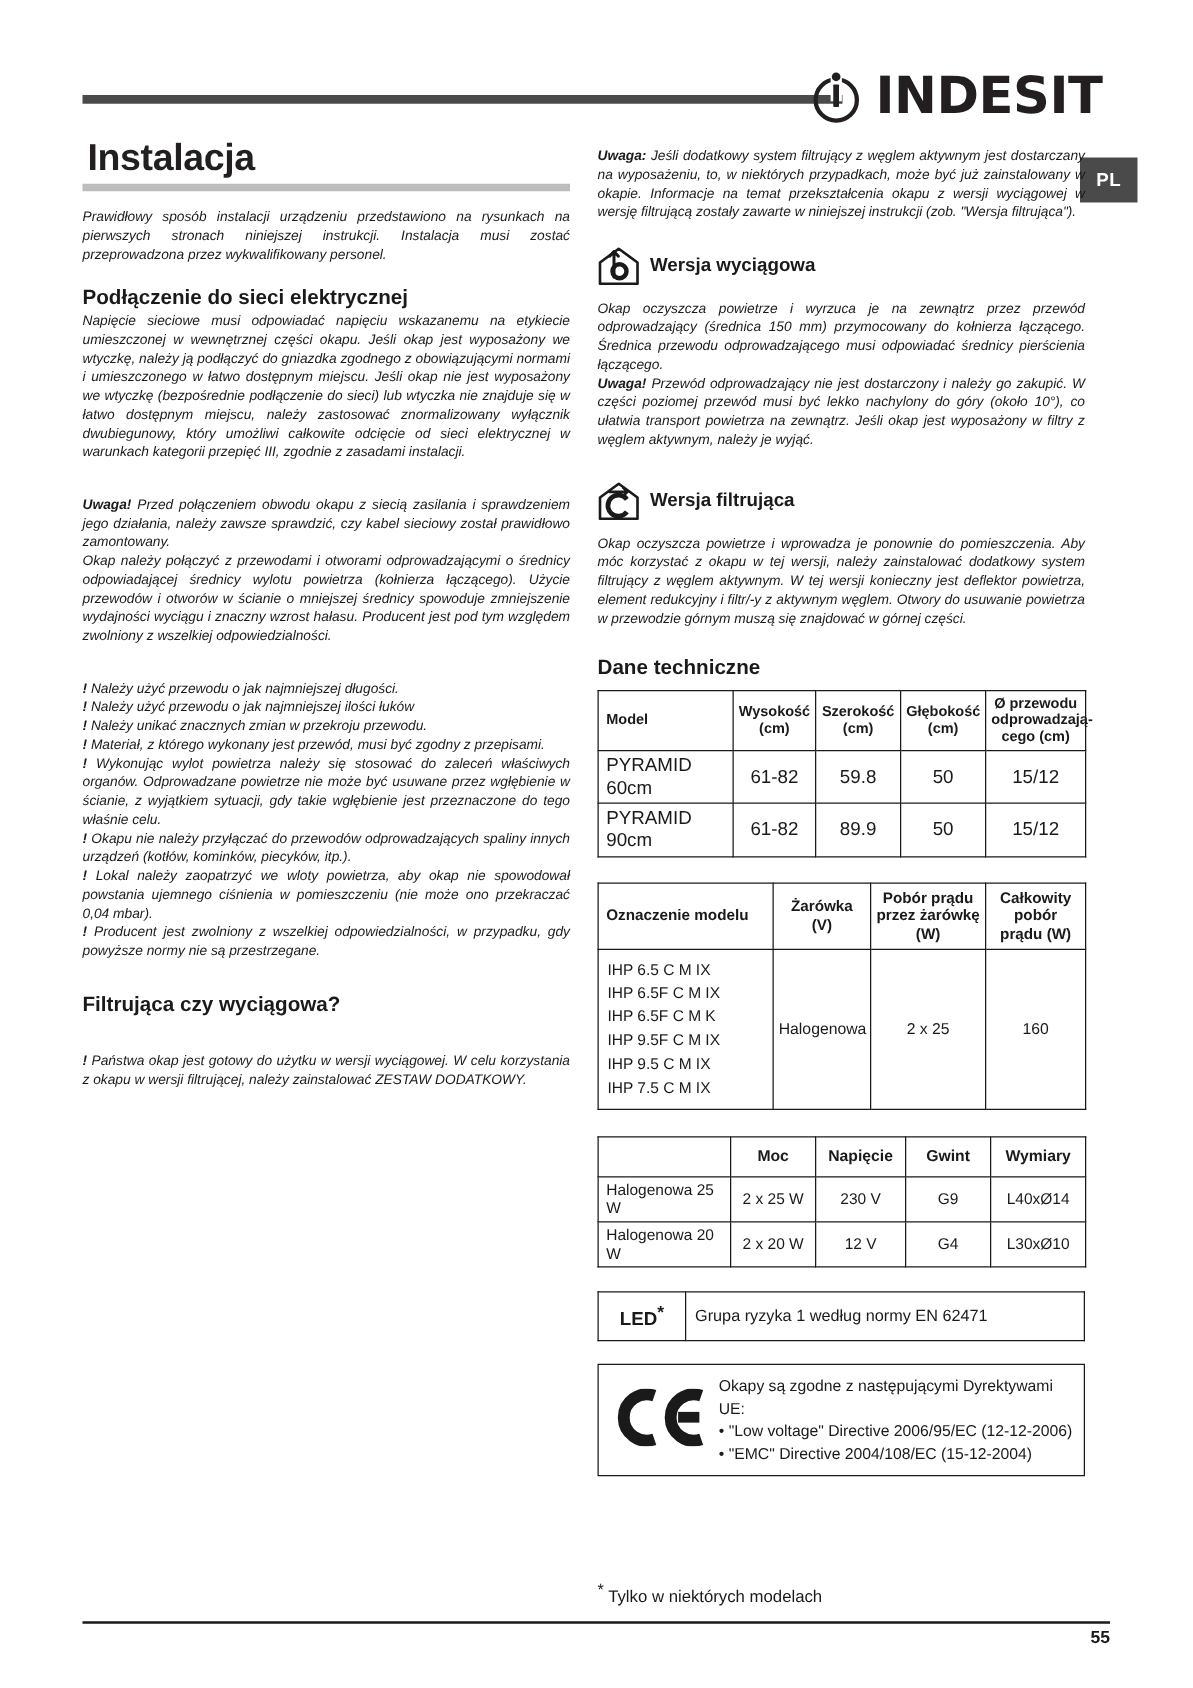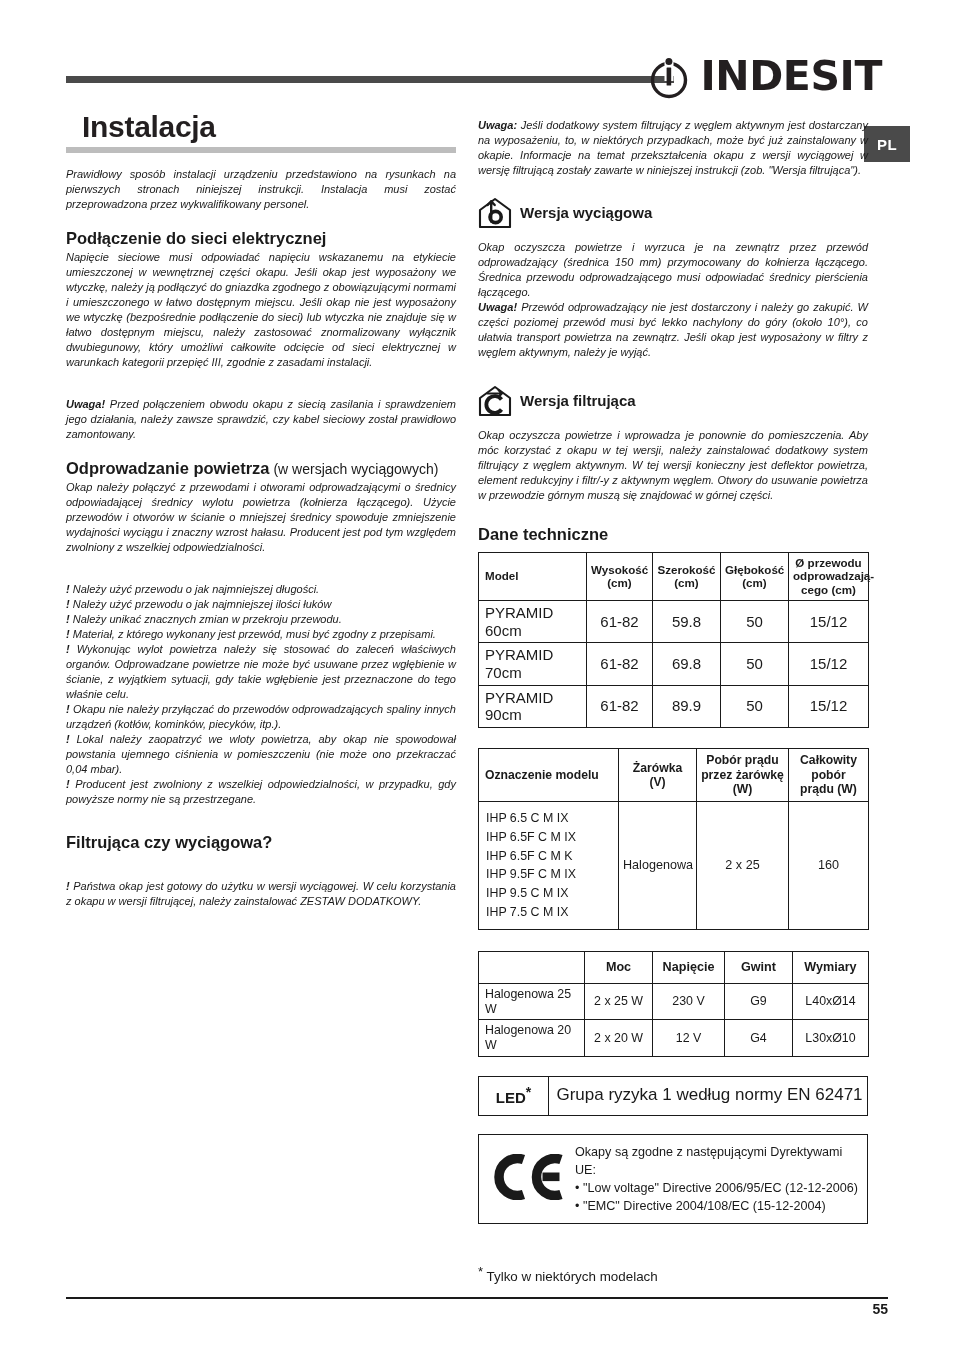--- a/index.html
+++ b/index.html
@@ -71,21 +71,21 @@
   .col-left  { left: 66px; }
   .col-right { left: 478px; }
 
   .col-left  .inner { position: absolute; top: 110px; width: 390px; }
   .col-right .inner { position: absolute; top: 118px; width: 390px; }
 
   
   h1.title {
     font-size: 30px;
     font-weight: 700;
-    margin: 0 0 4px 16px;
+    margin: 0 0 4px 4px;
     letter-spacing: -0.3px;
     color: #231f20;
     line-height: 1.1;
   }
   .title-rule {
     width: 390px;
     height: 6px;
     background: #bdbdbd;
     margin: 0 0 14px 0;
   }
@@ -186,23 +186,23 @@
   
   #tbl-led { margin-top: 19px; }
   #tbl-led col.c1 { width: 70px; }
   #tbl-led td { height: 32px; }
   #tbl-led td.led-label {
     font-weight: 700;
     font-size: 15px;
   }
   #tbl-led td.led-label sup { font-size: 14px; }
   #tbl-led td.led-text {
-    text-align: center;
+    text-align: left;
     padding-left: 7px;
-    font-size: 17px;
+    font-size: 13px;
   }
 
   
   .ce-box {
     margin-top: 18px;
     width: 390px;
     border: 1.3px solid #1a1a1a;
     display: flex;
     align-items: center;
     padding: 8px 0 8px 0;
@@ -267,21 +267,20 @@
       <h1 class="title">Instalacja</h1>
       <div class="title-rule"></div>
 
       <p>Prawidłowy sposób instalacji urządzeniu przedstawiono na rysunkach na pierwszych stronach niniejszej instrukcji. Instalacja musi zostać przeprowadzona przez wykwalifikowany personel.</p>
 
       <h2 class="sec">Podłączenie do sieci elektrycznej</h2>
       <p>Napięcie sieciowe musi odpowiadać napięciu wskazanemu na etykiecie umieszczonej w wewnętrznej części okapu. Jeśli okap jest wyposażony we wtyczkę, należy ją podłączyć do gniazdka zgodnego z obowiązującymi normami i umieszczonego w łatwo dostępnym miejscu. Jeśli okap nie jest wyposażony we wtyczkę (bezpośrednie podłączenie do sieci) lub wtyczka nie znajduje się w łatwo dostępnym miejscu, należy zastosować znormalizowany wyłącznik dwubiegunowy, który umożliwi całkowite odcięcie od sieci elektrycznej w warunkach kategorii przepięć III, zgodnie z zasadami instalacji.</p>
 
       <p class="gap"><b>Uwaga!</b><span> Przed połączeniem obwodu okapu z siecią zasilania i sprawdzeniem jego działania, należy zawsze sprawdzić, czy kabel sieciowy został prawidłowo zamontowany.</span></p>
 
-      <h2 class="sec"><span>Odprowadzanie powietrza</span><span class="light"> (w wersjach wyciągowych)</span></h2>
       <p>Okap należy połączyć z przewodami i otworami odprowadzającymi o średnicy odpowiadającej średnicy wylotu powietrza (kołnierza łączącego). Użycie przewodów i otworów w ścianie o mniejszej średnicy spowoduje zmniejszenie wydajności wyciągu i znaczny wzrost hałasu. Producent jest pod tym względem zwolniony z wszelkiej odpowiedzialności.</p>
 
       <p class="gap bangs"><b>!</b> <span>Należy użyć przewodu o jak najmniejszej długości.</span></p>
       <p class="bangs"><b>!</b> <span>Należy użyć przewodu o jak najmniejszej ilości łuków</span></p>
       <p class="bangs"><b>!</b> <span>Należy unikać znacznych zmian w przekroju przewodu.</span></p>
       <p class="bangs"><b>!</b> <span>Materiał, z którego wykonany jest przewód, musi być zgodny z przepisami.</span></p>
       <p class="bangs"><b>!</b> <span>Wykonując wylot powietrza należy się stosować do zaleceń właściwych organów. Odprowadzane powietrze nie może być usuwane przez wgłębienie w ścianie, z wyjątkiem sytuacji, gdy takie wgłębienie jest przeznaczone do tego właśnie celu.</span></p>
       <p class="bangs"><b>!</b> <span>Okapu nie należy przyłączać do przewodów odprowadzających spaliny innych urządzeń (kotłów, kominków, piecyków, itp.).</span></p>
       <p class="bangs"><b>!</b> <span>Lokal należy zaopatrzyć we wloty powietrza, aby okap nie spowodował powstania ujemnego ciśnienia w pomieszczeniu (nie może ono przekraczać 0,04 mbar).</span></p>
       <p class="bangs"><b>!</b> <span>Producent jest zwolniony z wszelkiej odpowiedzialności, w przypadku, gdy powyższe normy nie są przestrzegane.</span></p>
@@ -350,27 +349,20 @@
               <span>odprowadzają-</span><br>
               <span>cego (cm)</span>
             </th>
           </tr>
         </thead>
         <tbody>
           <tr>
             <td class="t-left">PYRAMID 60cm</td>
             <td>61-82</td>
             <td>59.8</td>
-            <td>50</td>
-            <td>15/12</td>
-          </tr>
-          <tr>
-            <td class="t-left">PYRAMID 70cm</td>
-            <td>61-82</td>
-            <td>69.8</td>
             <td>50</td>
             <td>15/12</td>
           </tr>
           <tr>
             <td class="t-left">PYRAMID 90cm</td>
             <td>61-82</td>
             <td>89.9</td>
             <td>50</td>
             <td>15/12</td>
           </tr>

